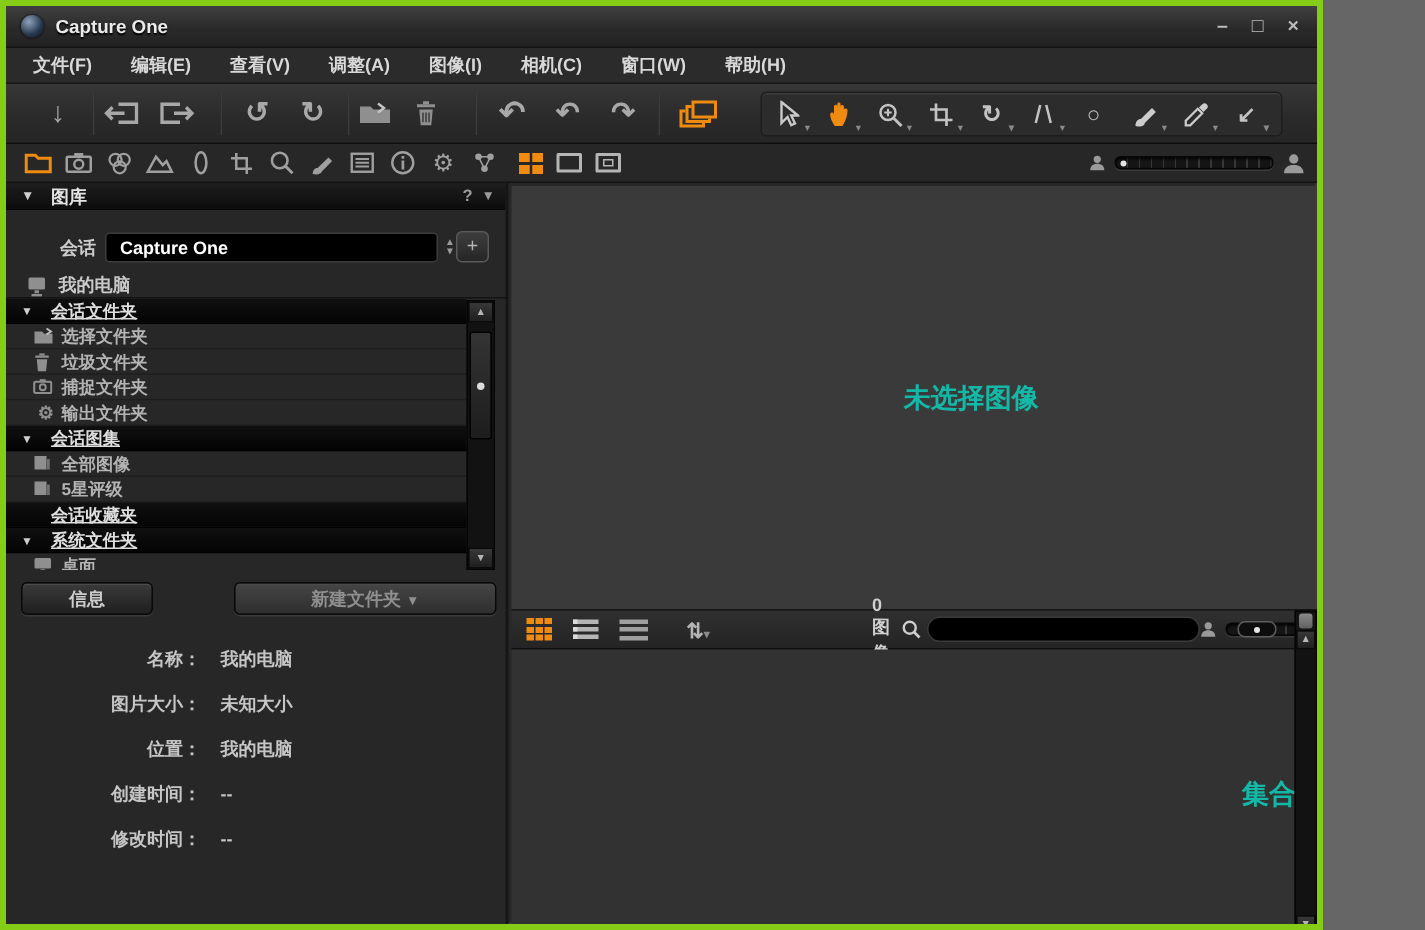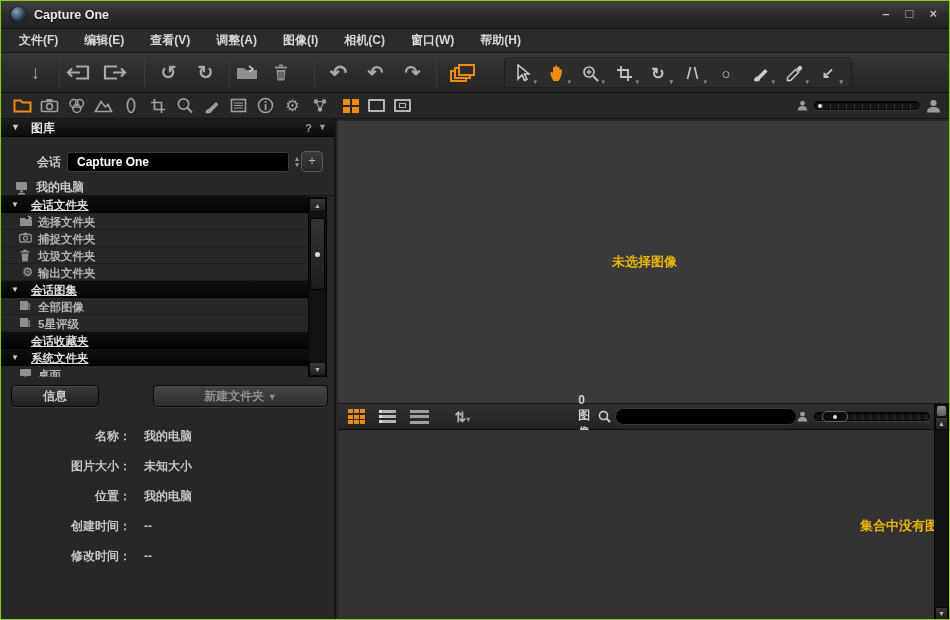--- a/index.html
+++ b/index.html
@@ -1,21 +1,21 @@
 <!DOCTYPE html>
 <html><head>
 <meta charset="utf-8">
 <style>
   * { box-sizing: border-box; margin: 0; padding: 0; }
   html,body { background:#666; }
   .window {
-    position: relative; width: 950px; height: 620px;
+    position: relative; width: 882px; height: 620px;
     font-family: "Liberation Sans", sans-serif;
     background:#272727; overflow:hidden;
-    border:1px solid #84cc16;
+    border:4px solid #84cc16;
     box-shadow: inset 0 0 0 1px #3d3d3d;
   }
   
   .titlebar { position:absolute; left:0; right:0; top:0; height:28px;
     background:linear-gradient(#404040,#2a2a2a 55%,#222); border-bottom:1px solid #121212; }
   .logo { position:absolute; left:10px; top:6px; width:15px; height:15px; border-radius:50%;
     background:radial-gradient(circle at 35% 30%, #8fa4bd, #25384d 60%, #0d1722); box-shadow:0 0 2px #000; }
   .app-title { position:absolute; left:33px; top:7px; font-size:12.5px; font-weight:bold; color:#eaeaea; text-shadow:0 1px 1px #000; }
   .winctls { position:absolute; right:12px; top:5px; display:flex; gap:16px; }
   .wc { color:#bdbdbd; font-size:13px; font-weight:bold; line-height:16px; cursor:default; }
@@ -102,21 +102,21 @@
   .newfolder-btn { left:152px; width:175px; background:linear-gradient(#454545,#2e2e2e); color:#8f8f8f; }
   .newfolder-btn .dd { font-size:9px; }
   
   .info-fields { position:absolute; left:0; top:302px; width:100%; }
   .info-row { display:flex; height:30px; align-items:center; font-size:12px; font-weight:bold; color:#c5c5c5; }
   .info-label { width:130px; text-align:right; }
   .info-value { margin-left:13px; }
   
   .viewer { position:absolute; left:337px; top:120px; width:613px; height:282px; background:#3a3a3a;
     display:flex; align-items:center; justify-content:center; }
-  .viewer-placeholder, .browser-placeholder { color:#eab308; font-size:13px; font-weight:bold; }
+  .viewer-placeholder, .browser-placeholder { color:#14b8a6; font-size:18px; font-weight:bold; }
   .browser-toolbar { position:absolute; left:337px; top:402px; width:613px; height:27px;
     background:linear-gradient(#303030,#242424); border-top:1px solid #141414; border-bottom:1px solid #0d0d0d;
     display:flex; align-items:center; }
   .br-grid9 { display:grid; grid-template-columns:repeat(3,4.5px); gap:1.5px; margin-left:10px; }
   .br-grid9 i { width:4.5px; height:4px; background:#ef8b10; }
   .br-list { margin-left:14px; display:flex; flex-direction:column; gap:2.5px; }
   .br-list i { display:block; width:17px; height:2.5px; background:#b5b5b5; position:relative; }
   .br-list i::before { content:""; position:absolute; left:0; top:0; width:3.5px; height:2.5px; background:#dadada; }
   .br-film { margin-left:14px; display:flex; flex-direction:column; gap:2.5px; }
   .br-film i { display:block; width:19px; height:3px; background:#9f9f9f; }
@@ -409,37 +409,37 @@
           <span class="t-icon">
             <svg width="14" height="12" viewBox="0 0 14 12">
                 <path d="M1 11 V3 h5 l1.5 1.5 H13 V11 z" fill="#8f8f8f"></path>
                 <path d="M9 1 l3 2 -3 2" fill="none" stroke="#bdbdbd" stroke-width="1.3"></path>
               </svg>
           </span>
           <span class="t-label">选择文件夹</span>
         </div>
         <div class="tree-row item">
           <span class="t-icon">
+            <svg width="12" height="13" viewBox="0 0 12 13">
+                <rect x="1.5" y="2" width="9" height="1.5" fill="#8f8f8f"></rect>
+                <rect x="4.2" y="0.6" width="3.6" height="1.4" fill="#8f8f8f"></rect>
+                <path d="M2.5 4.5 h7 l-.8 8 h-5.4 z" fill="#8f8f8f"></path>
+              </svg>
+          </span>
+          <span class="t-label">垃圾文件夹</span>
+        </div>
+        <div class="tree-row item">
+          <span class="t-icon">
             <svg width="13" height="11" viewBox="0 0 13 11">
                 <rect x="0.8" y="2.5" width="11.4" height="7.5" rx="1" fill="none" stroke="#8f8f8f" stroke-width="1.4"></rect>
                 <rect x="4.5" y="0.8" width="4" height="1.7" fill="#8f8f8f"></rect>
                 <circle cx="6.5" cy="6.2" r="2" fill="none" stroke="#8f8f8f" stroke-width="1.3"></circle>
               </svg>
           </span>
           <span class="t-label">捕捉文件夹</span>
-        </div>
-        <div class="tree-row item">
-          <span class="t-icon">
-            <svg width="12" height="13" viewBox="0 0 12 13">
-                <rect x="1.5" y="2" width="9" height="1.5" fill="#8f8f8f"></rect>
-                <rect x="4.2" y="0.6" width="3.6" height="1.4" fill="#8f8f8f"></rect>
-                <path d="M2.5 4.5 h7 l-.8 8 h-5.4 z" fill="#8f8f8f"></path>
-              </svg>
-          </span>
-          <span class="t-label">垃圾文件夹</span>
         </div>
         <div class="tree-row item">
           <span class="t-icon" style="font-size:12px; color:#8f8f8f;">⚙</span>
           <span class="t-label">输出文件夹</span>
         </div>
         <div class="tree-row group">
           <span class="tri">▼</span>
           <span class="t-label">会话图集</span>
         </div>
         <div class="tree-row item">

